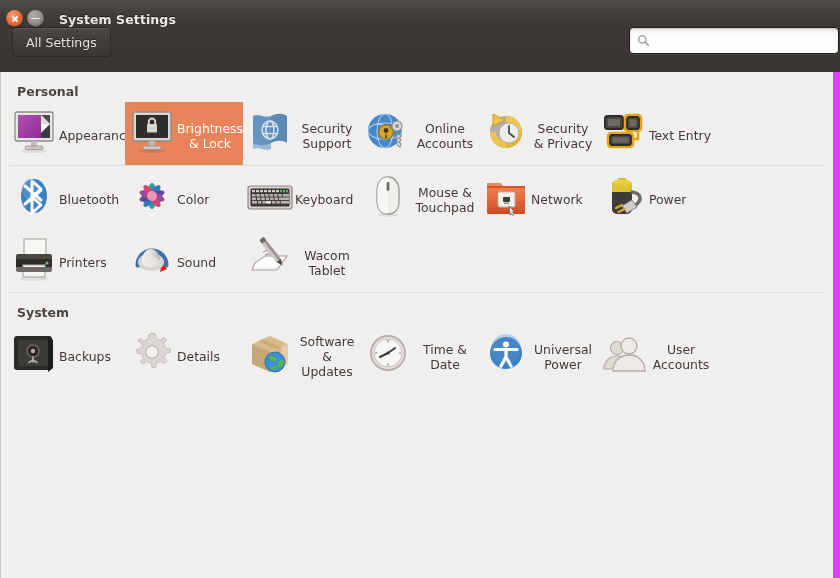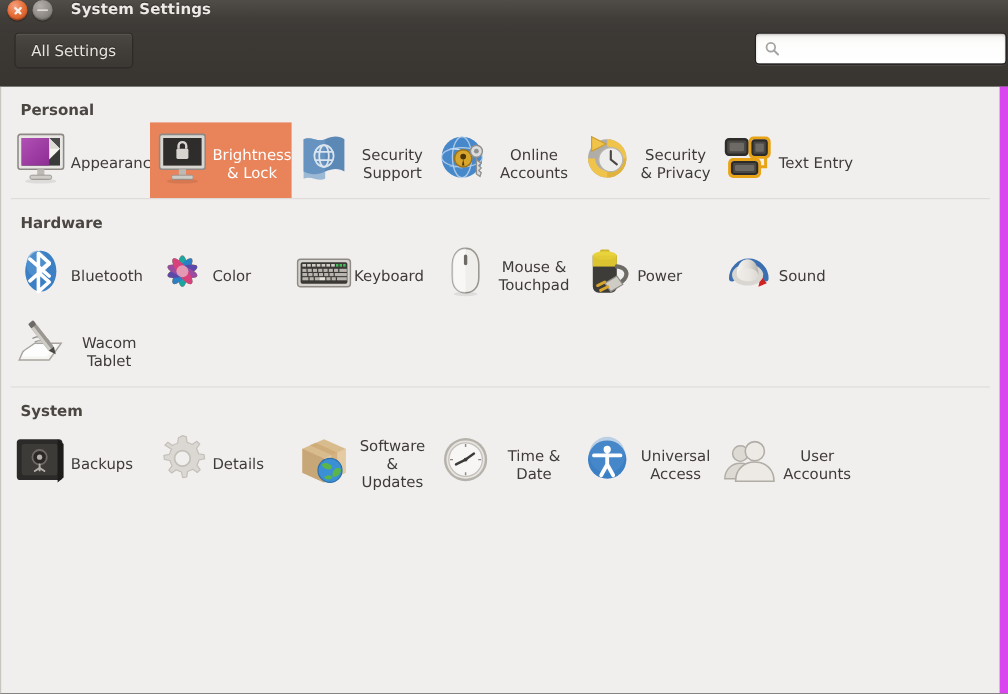--- a/index.html
+++ b/index.html
@@ -9,21 +9,21 @@
     font-family: "DejaVu Sans", "Liberation Sans", sans-serif;
     background: #3c3b37;
   }
 
   .window { width: 840px; height: 578px; position: relative; display: flex; flex-direction: column; }
 
   
   .titlebar {
     height: 27px; flex: 0 0 27px;
     background: linear-gradient(to bottom, #504d49 0%, #413e3a 55%, #3b3835 100%);
-    display: flex; align-items: flex-start; padding-left: 6px;
+    display: flex; align-items: flex-end; padding-left: 6px;
     position: relative; z-index: 5;
   }
   .wbtn { width: 17px; height: 17px; border-radius: 50%; margin-right: 4px;
           position: relative; flex: 0 0 auto; }
   .wbtn-close {
     background: radial-gradient(circle at 38% 30%, #f4a183 0%, #e8703a 45%, #c2501f 100%);
     box-shadow: inset 0 -1px 1px rgba(0,0,0,.35), 0 1px 1px rgba(0,0,0,.45);
   }
   .wbtn-min {
     background: radial-gradient(circle at 38% 30%, #b3aeaa 0%, #948f8a 48%, #6e6a66 100%);
@@ -237,21 +237,20 @@
     <rect x="10" y="25" width="21" height="10" rx="2" fill="#4a4845" stroke="#2e2c2a" stroke-width="1.8"></rect>
     <rect x="12.5" y="27.5" width="16" height="5" rx="1" fill="#6d6a66"></rect>
   </svg>
               </div>
               <div class="label">Text Entry</div>
             </div>
           </div>
         </div>
         <div class="section">
           <div class="sec-rule" style="display: block;"></div>
-          <div class="sec-head">Hardware</div>
           <div class="grid">
             <div class="tile">
               <div class="ico-wrap">
                 <svg width="48" height="46" viewBox="0 0 48 46">
     <ellipse cx="24" cy="22" rx="13" ry="17" fill="#3b7fc4"></ellipse>
     <ellipse cx="21" cy="16" rx="9" ry="11" fill="#5a98d4" opacity=".6"></ellipse>
     <path d="M22 7l9 8-9 8V7zM22 23l9 8-9 8V23zM15 12l16 14M15 30l16-14" stroke="#ffffff" stroke-width="3" fill="none" stroke-linejoin="round" stroke-linecap="round"></path>
   </svg>
               </div>
               <div class="label">Bluetooth</div>
@@ -331,34 +330,68 @@
     <path d="M24 3c-7 0-11 6-11 14v10c0 8 4 13 11 13z" fill="#ffffff" opacity=".55"></path>
     <rect x="22.6" y="8" width="2.8" height="9" rx="1.4" fill="#6e6b67"></rect>
     <ellipse cx="24" cy="41" rx="10" ry="1.8" fill="#000" opacity=".08"></ellipse>
   </svg>
               </div>
               <div class="label">Mouse &amp; Touchpad</div>
             </div>
             <div class="tile">
               <div class="ico-wrap">
                 <svg width="48" height="46" viewBox="0 0 48 46">
+    <path d="M5 9h13l3 3h22v26a2 2 0 01-2 2H7a2 2 0 01-2-2z" fill="#d9542b"></path>
+    <path d="M5 9h13l3 3H5z" fill="#e8855f"></path>
+    <rect x="5" y="14" width="38" height="26" rx="2" fill="url(#netg)"></rect>
+    <defs>
+      <linearGradient id="netg" x1="0" y1="0" x2="0" y2="1">
+        <stop offset="0" stop-color="#f08050"></stop>
+                      <stop offset="1" stop-color="#cf4a20"></stop>
+      </linearGradient>
+    </defs>
+    <rect x="16" y="18" width="17" height="15" rx="1.5" fill="#f4f2ef" stroke="#b8b4ae" stroke-width="1"></rect>
+    <rect x="21" y="23" width="7" height="5" rx="1" fill="#3d3b38"></rect>
+    <rect x="22" y="28.5" width="5" height="1.6" fill="#8d8a86"></rect>
+    <path d="M27 32l5 5-1.5 1 2 2-1.5 1.5-2-2-1 1.5z" fill="#e9e6e2" stroke="#6e6b67" stroke-width=".9"></path>
+  </svg>
+              </div>
+              <div class="label">Network</div>
+            </div>
+            <div class="tile">
+              <div class="ico-wrap">
+                <svg width="48" height="46" viewBox="0 0 48 46">
     <rect x="18" y="4" width="8" height="4" rx="1.3" fill="#cdb62e"></rect>
     <path d="M12 9h20v26a5 5 0 01-5 5H17a5 5 0 01-5-5z" fill="#3e3c39"></path>
     <ellipse cx="22" cy="9" rx="10" ry="3.6" fill="#e8d33c"></ellipse>
     <path d="M12 9h20v9H12z" fill="#e2cb34"></path>
     <path d="M22 12.6c5.5 0 10-1.6 10-3.6v9H12v-9c0 2 4.5 3.6 10 3.6z" fill="#d6bf2c" opacity=".55"></path>
     <path d="M32 18c8 1 10 6 6 11-3 4-9 5-12 3" fill="none" stroke="#6e6b67" stroke-width="3.5" stroke-linecap="round"></path>
     <path d="M22 32l10-6 5 7-10 6z" fill="#cfccc6" stroke="#8d8a86" stroke-width="1"></path>
     <g stroke="#d9a62c" stroke-width="2.4" stroke-linecap="round">
       <path d="M22 31l-6 3"></path>
                     <path d="M24.5 35l-6 3"></path>
     </g>
   </svg>
               </div>
               <div class="label">Power</div>
+            </div>
+            <div class="tile">
+              <div class="ico-wrap">
+                <svg width="48" height="46" viewBox="0 0 48 46">
+    <rect x="14" y="2" width="22" height="16" fill="#f7f6f3" stroke="#a8a49f" stroke-width="1.1"></rect>
+    <path d="M8 17h32a2 2 0 012 2v11H6V19a2 2 0 012-2z" fill="#4a4845"></path>
+    <rect x="6" y="22" width="36" height="9" rx="1" fill="#2e2c2a"></rect>
+    <rect x="13" y="28" width="22" height="12" fill="#f7f6f3" stroke="#a8a49f" stroke-width="1.1"></rect>
+    <rect x="6" y="30" width="36" height="5" rx="2" fill="#6d6a66"></rect>
+    <circle cx="37" cy="26" r="1.6" fill="#5ec45e"></circle>
+    <ellipse cx="24" cy="42" rx="15" ry="1.8" fill="#000" opacity=".07"></ellipse>
+  </svg>
+              </div>
+              <div class="label">Printers</div>
             </div>
             <div class="tile">
               <div class="ico-wrap">
                 <svg width="48" height="46" viewBox="0 0 48 46">
     <path d="M10 28a14 14 0 0128 0" fill="none" stroke="#3b6fb0" stroke-width="5" stroke-linecap="round"></path>
     <path d="M34 26l5 6-7 3z" fill="#cf2222"></path>
     <ellipse cx="23" cy="25" rx="13" ry="9" fill="#d9d6d1"></ellipse>
     <path d="M14 24c0-7 4-12 9-12s9 5 9 12c0 4-4 6-9 6s-9-2-9-6z" fill="url(#sg)"></path>
     <defs>
       <linearGradient id="sg" x1="0" y1="0" x2="1" y2="0">
@@ -462,21 +495,21 @@
             <div class="tile">
               <div class="ico-wrap">
                 <svg width="48" height="46" viewBox="0 0 48 46">
     <circle cx="24" cy="22" r="16" fill="#3b7fc4"></circle>
     <circle cx="24" cy="18" r="15" fill="#5a98d4" opacity=".35"></circle>
     <circle cx="24" cy="13.5" r="3" fill="#ffffff"></circle>
     <path d="M13 18.5h22" stroke="#ffffff" stroke-width="3.2" stroke-linecap="round"></path>
     <path d="M24 18v8M24 26l-5 9M24 26l5 9" stroke="#ffffff" stroke-width="3.2" stroke-linecap="round" fill="none"></path>
   </svg>
               </div>
-              <div class="label">Universal Access</div>
+              <div class="label">Universal Power</div>
             </div>
             <div class="tile">
               <div class="ico-wrap">
                 <svg width="48" height="46" viewBox="0 0 48 46">
     <circle cx="17" cy="17" r="6.5" fill="#ddd9d3" stroke="#b0aca6" stroke-width="1.2"></circle>
     <path d="M4 38c0-8 6-13 13-13s13 5 13 13z" fill="#ddd9d3" stroke="#b0aca6" stroke-width="1.2"></path>
     <circle cx="29" cy="15" r="8" fill="#edeae5" stroke="#b0aca6" stroke-width="1.3"></circle>
     <path d="M13 40c0-10 7-16 16-16s16 6 16 16z" fill="#edeae5" stroke="#b0aca6" stroke-width="1.3"></path>
   </svg>
               </div>

